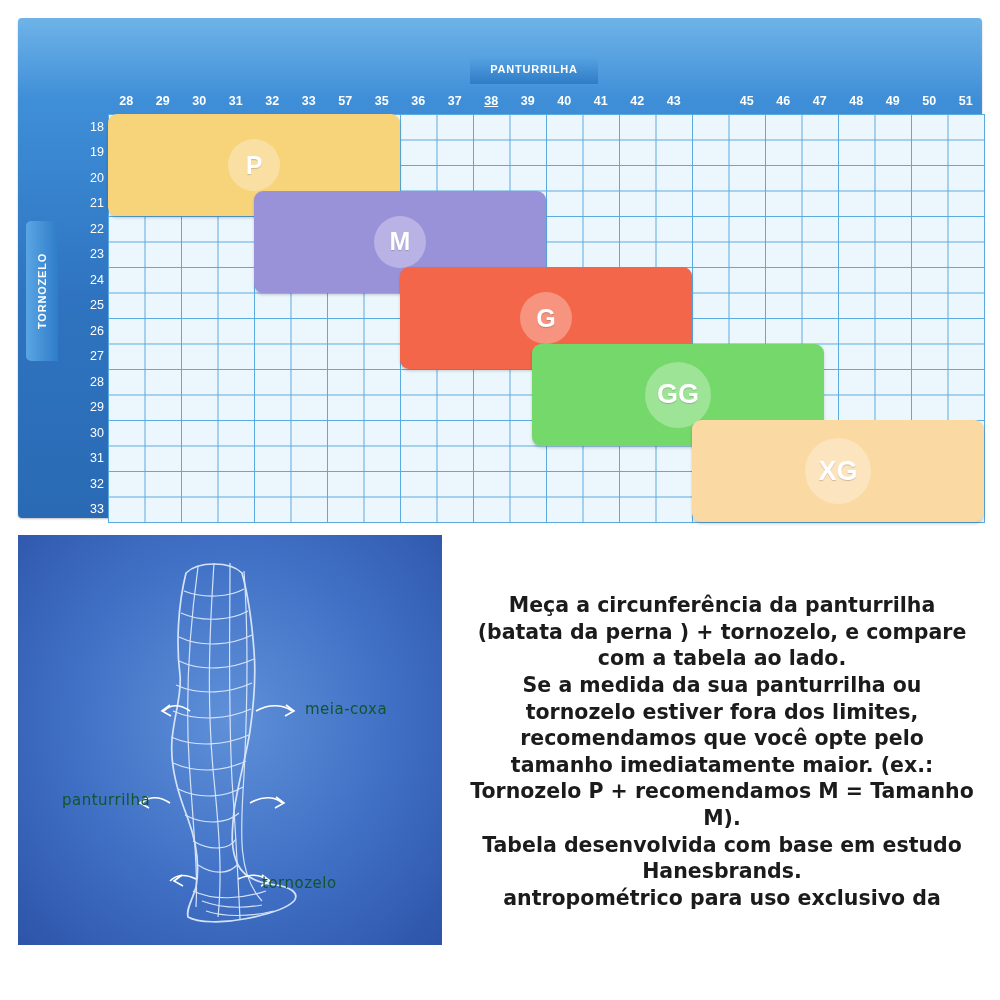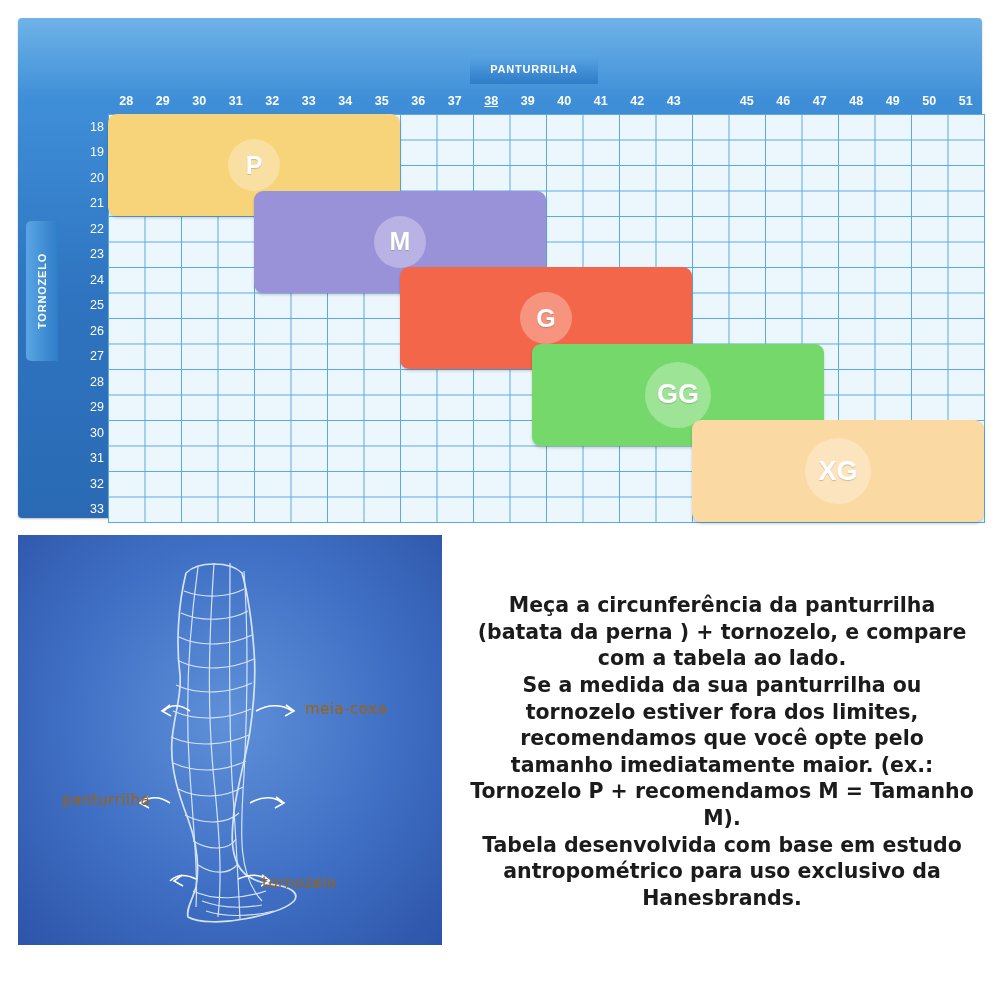--- a/index.html
+++ b/index.html
@@ -84,21 +84,21 @@
   .zone .bubble.wide{width:66px;height:66px;font-size:27px;}
 
   
   #leg-panel{
     position:absolute;left:18px;top:535px;width:424px;height:410px;
     background:radial-gradient(ellipse at 50% 45%,#5f90d8 0%,#3f6fc4 55%,#2d54a8 100%);
     overflow:hidden;
   }
   #leg-panel svg{position:absolute;left:0;top:0;}
   .leg-label{
-    position:absolute;color:#a16207;font-size:15px;
+    position:absolute;color:#14532d;font-size:15px;
     font-family:"DejaVu Sans", sans-serif;letter-spacing:.5px;
     white-space:nowrap;
   }
 
   
   #info-panel{
     position:absolute;left:462px;top:572px;width:520px;
     text-align:center;
     color:#1b1b1b;
     font-size:20.5px;font-weight:bold;line-height:1.30;
@@ -121,21 +121,21 @@
   </div>
 
   <div id="grid-wrap">
     <div id="col-header">
         <div class="ch" style="width: 36.5px;">28</div>
         <div class="ch" style="width: 36.5px;">29</div>
         <div class="ch" style="width: 36.5px;">30</div>
         <div class="ch" style="width: 36.5px;">31</div>
         <div class="ch" style="width: 36.5px;">32</div>
         <div class="ch" style="width: 36.5px;">33</div>
-        <div class="ch" style="width: 36.5px;">34</div>
+        <div class="ch" style="width: 36.5px;">57</div>
         <div class="ch" style="width: 36.5px;">35</div>
         <div class="ch" style="width: 36.5px;">36</div>
         <div class="ch" style="width: 36.5px;">37</div>
         <div class="ch" style="width: 36.5px; text-decoration: underline;">38</div>
         <div class="ch" style="width: 36.5px;">39</div>
         <div class="ch" style="width: 36.5px;">40</div>
         <div class="ch" style="width: 36.5px;">41</div>
         <div class="ch" style="width: 36.5px;">42</div>
         <div class="ch" style="width: 36.5px;">43</div>
         <div class="ch" style="width: 36.5px; margin-top: 41px;">44</div>
@@ -250,15 +250,15 @@
 <div id="info-panel">
     <p>Meça a circunferência da panturrilha</p>
     <p>(batata da perna ) + tornozelo, e compare</p>
     <p>com a tabela ao lado.</p>
     <p>Se a medida da sua panturrilha ou</p>
     <p>tornozelo estiver fora dos limites,</p>
     <p>recomendamos que você opte pelo</p>
     <p>tamanho imediatamente maior. (ex.:</p>
     <p>Tornozelo P + recomendamos M = Tamanho M).</p>
     <p>Tabela desenvolvida com base em estudo</p>
+    <p>Hanesbrands.</p>
     <p>antropométrico para uso exclusivo da</p>
-    <p>Hanesbrands.</p>
   </div>
 
 </body></html>

